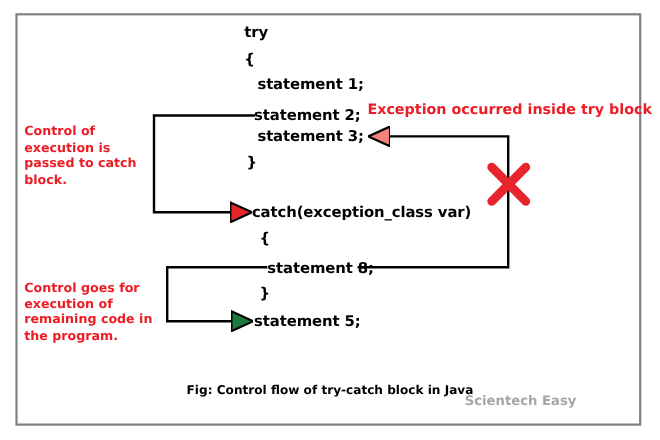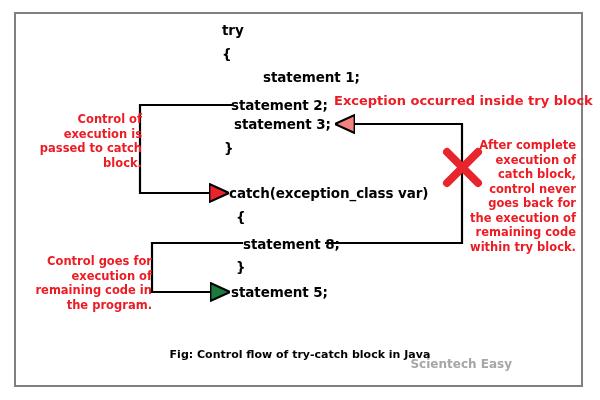--- a/index.html
+++ b/index.html
@@ -1,33 +1,33 @@
 <!DOCTYPE html>
 <html><head>
 <meta charset="utf-8">
 <style>
   html,body{margin:0;padding:0;background:#ffffff;}
   body{
     font-family:"DejaVu Sans","Liberation Sans",sans-serif;
     width:600px;height:400px;overflow:hidden;position:relative;
   }
-  #stage{position:relative;width:540px;height:400px;background:#ffffff;}
+  #stage{position:relative;width:540px;height:400px;background:#ffffff;padding-left:12px;}
   #frame{
     position:absolute;left:14px;top:12px;width:569px;height:375px;
     border:2px solid #808080;box-sizing:border-box;background:#fff;
   }
   svg#wires{position:absolute;left:0;top:0;width:600px;height:400px;pointer-events:none;}
   .code{
     position:absolute;font-weight:bold;color:#000;
     font-family:"DejaVu Sans","Liberation Sans",sans-serif;
     font-size:13.5px;white-space:nowrap;letter-spacing:-0.1px;
   }
   .note{
     position:absolute;color:#ed1c24;font-weight:bold;font-size:11.5px;
-    line-height:14.5px;text-align:right;
+    line-height:14.5px;text-align:left;
     font-family:"DejaVu Sans","Liberation Sans",sans-serif;
   }
   .note-left-1{left:22px;top:112px;width:120px;}
   .note-left-2{left:22px;top:254px;width:130px;}
   .note-right{left:470px;top:138px;width:106px;}
   .note-top{left:334px;top:94px;white-space:nowrap;text-align:left;font-size:13px;}
   #caption{
     position:absolute;left:0;top:348px;width:600px;text-align:center;
     font-weight:bold;font-size:11px;color:#000;
     font-family:"DejaVu Sans","Liberation Sans",sans-serif;
@@ -71,34 +71,33 @@
     </g>
 
     <g>
       <line x1="447" y1="152" x2="478" y2="183" stroke="#e8242c" stroke-width="8" stroke-linecap="round"></line>
       <line x1="478" y1="152" x2="447" y2="183" stroke="#e8242c" stroke-width="8" stroke-linecap="round"></line>
     </g>
   </svg>
 
   <div class="code" style="left:222px;top:22px;">try</div>
   <div class="code" style="left:222px;top:46px;">{</div>
-  <div class="code" style="left:234px;top:69px;margin-left:29px;">statement 1;</div>
+  <div class="code" style="left:234px;top:69px;">statement 1;</div>
   <div class="code" style="left:231px;top:97px;">statement 2;</div>
   <div class="code" style="left:234px;top:116px;">statement 3;</div>
   <div class="code" style="left:224px;top:140px;">}</div>
   <div class="code" style="left:229px;top:185px;text-align:right;">catch(exception_class var)</div>
   <div class="code" style="left:236px;top:209px;">{</div>
   <div class="code" style="left:243px;top:236px;">statement 8;</div>
   <div class="code" style="left:236px;top:259px;">}</div>
   <div class="code" style="left:231px;top:284px;">statement 5;</div>
 
   <div class="note note-top">Exception occurred inside try block</div>
 
   <div class="note note-left-1">Control of execution is passed to catch block.</div>
 
   <div class="note note-left-2">Control goes for execution of remaining code in the program.</div>
 
-  <div class="note note-right">After complete execution of catch block, control never goes back for the execution of remaining code within try block.</div>
 
   <div id="caption">Fig: Control flow of try-catch block in Java</div>
   <div id="watermark">Scientech Easy</div>
 
 </div>
 
 </body></html>

